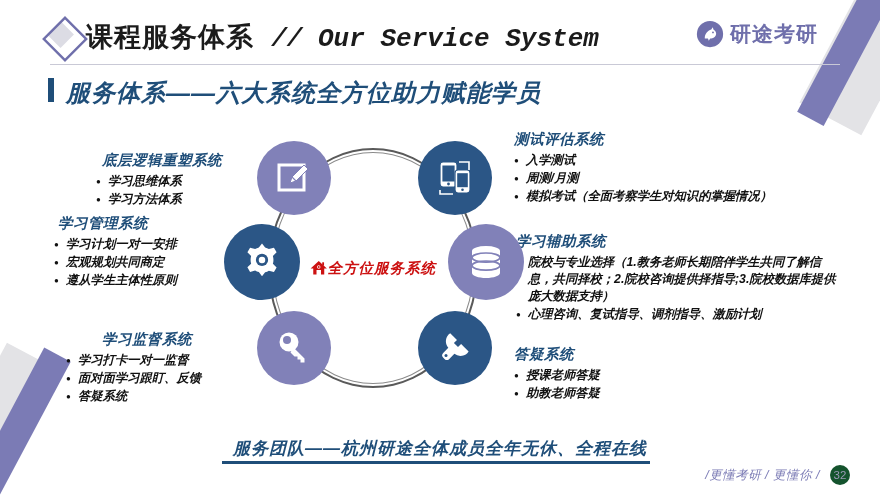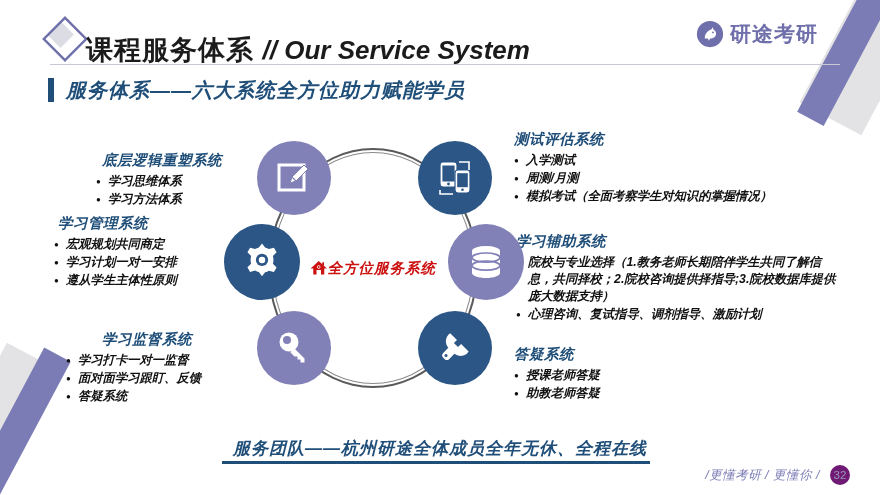--- a/index.html
+++ b/index.html
@@ -32,43 +32,43 @@
   .bl-purple{
     position:absolute;left:-8px;bottom:-62px;
     width:30px;height:215px;background:#7b7bb5;
     transform:rotate(28deg);
   }
 
   
   .header{position:absolute;left:0;top:0;width:880px;height:72px;}
   .diamond-mark{position:absolute;left:42px;top:16px;width:46px;height:46px;}
   .title-cn{
-    position:absolute;left:86px;top:30px;
+    position:absolute;left:86px;top:19px;
     font-size:27px;font-weight:bold;color:#1b1b1b;
-    letter-spacing:1px;line-height:40px;white-space:nowrap;
+    letter-spacing:1px;line-height:40px;white-space:nowrap;font-family:Liberation Mono, monospace;
   }
   .title-en{
     font-style:italic;font-weight:bold;font-size:26px;color:#1b1b1b;
     letter-spacing:0px;
   }
   .header-rule{
     position:absolute;left:50px;top:64px;width:790px;height:1px;
     background:#c9c9d6;
   }
   .brand{position:absolute;right:62px;top:20px;display:flex;align-items:center;gap:6px;justify-content:space-between;}
   .brand-logo{width:28px;height:28px;}
   .brand-text{
     font-size:21px;font-weight:bold;color:#6f6fab;letter-spacing:1px;
   }
 
   
   .sec-bar{position:absolute;left:48px;top:78px;width:6px;height:24px;background:#1f4e79;}
   .sec-title{
     position:absolute;left:66px;top:77px;
-    font-size:20px;font-weight:bold;font-style:italic;color:#1f4e79;
+    font-size:24px;font-weight:bold;font-style:italic;color:#1f4e79;
     letter-spacing:1px;white-space:nowrap;
   }
 
   
   .blk{position:absolute;}
   .blk h4{
     margin:0 0 3px 0;font-size:14.5px;font-weight:bold;color:#1f4e79;
     font-style:italic;letter-spacing:.5px;
   }
   .blk.lt h4{text-align:left;}
@@ -138,21 +138,21 @@
   .bottom-rule{
     position:absolute;left:222px;top:461px;width:428px;height:2.5px;background:#1f4e79;
   }
   .footer{
     position:absolute;right:30px;bottom:10px;display:flex;align-items:center;gap:10px;
   }
   .footer-text{
     font-size:12.5px;color:#7b7bb5;font-style:italic;letter-spacing:.5px;
   }
   .page-no{
-    width:20px;height:20px;border-radius:50%;background:#701a75;
+    width:20px;height:20px;border-radius:50%;background:#14532d;
     display:flex;align-items:center;justify-content:center;
     font-size:11.5px;color:#9a9ab5;text-align:right;
   }
 </style>
 </head>
 <body>
 
 <div id="slide">
 
   <div class="tr-gray"></div>
@@ -188,22 +188,22 @@
     <h4>底层逻辑重塑系统</h4>
     <ul>
       <li>学习思维体系</li>
       <li>学习方法体系</li>
     </ul>
   </div>
 
   <div class="blk lt" id="b-manage">
     <h4>学习管理系统</h4>
     <ul>
+      <li>学习计划一对一安排</li>
       <li>宏观规划共同商定</li>
-      <li>学习计划一对一安排</li>
       <li>遵从学生主体性原则</li>
     </ul>
   </div>
 
   <div class="blk lt" id="b-supervise">
     <h4>学习监督系统</h4>
     <ul>
       <li>学习打卡一对一监督</li>
       <li>面对面学习跟盯、反馈</li>
       <li>答疑系统</li>

